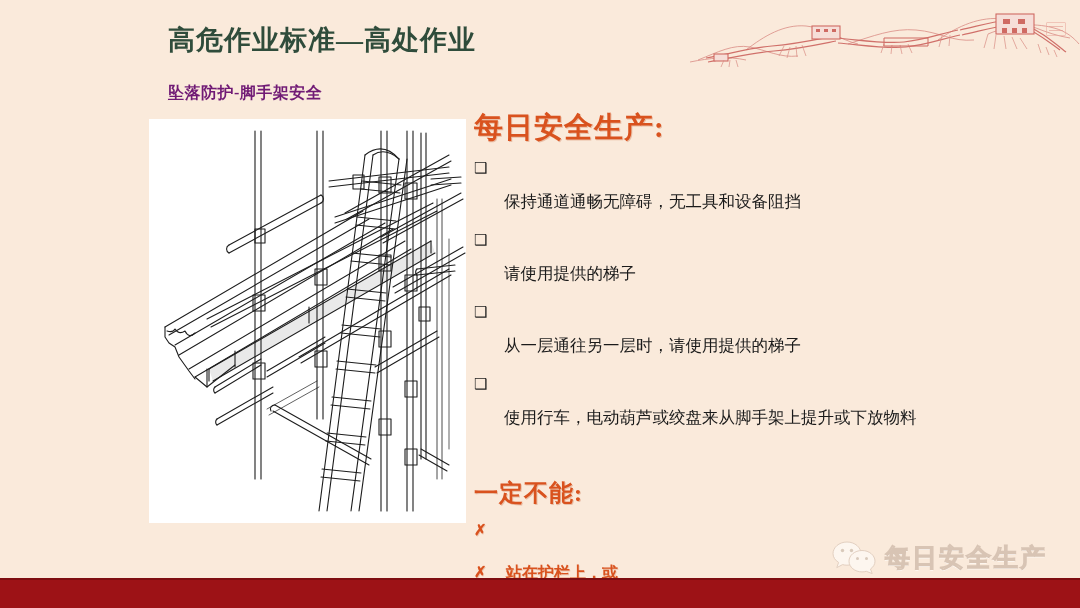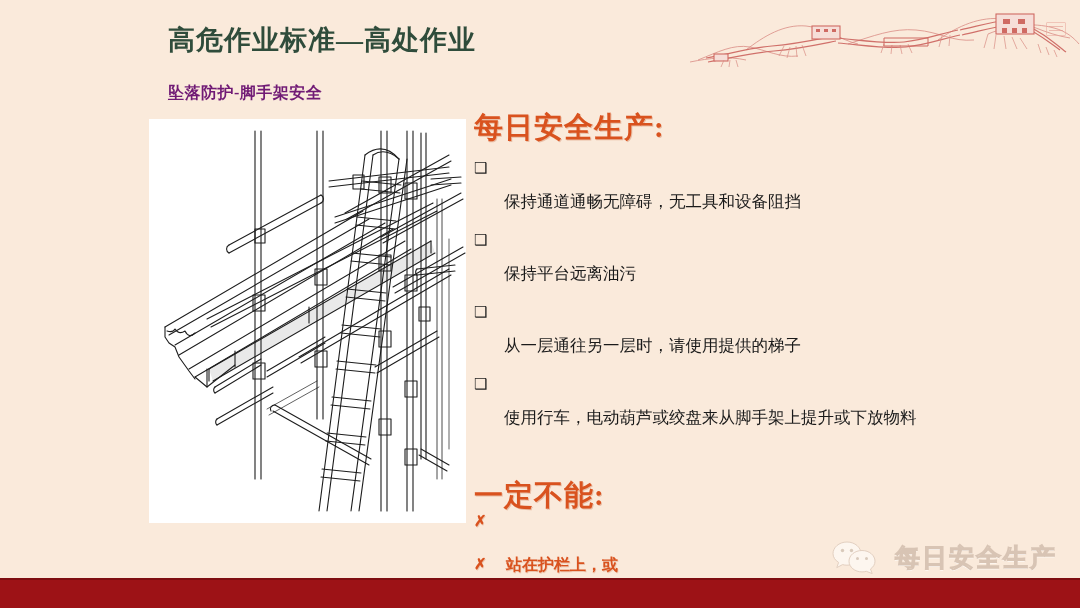--- a/index.html
+++ b/index.html
@@ -131,22 +131,22 @@
     color: #202020;
     line-height: 1.45;
   }
   ul.check-list li .txt {
     flex: 1 1 auto;
     max-width: 455px;
     margin-top: 32px;
   }
 
   .heading-never {
-    margin: 50px 0 0 0;
-    font-size: 29px;
+    margin: 50px 0 14px 0;
+    font-size: 24px;
     font-weight: bold;
     color: #d9521e;
     letter-spacing: 1px;
     line-height: 1.1;
     text-shadow: 1px 1px 0 rgba(200,110,70,0.35);
     font-family: "Liberation Serif", "DejaVu Serif", serif;
   }
 
   ul.forbid-list {
     list-style: none;
@@ -190,21 +190,21 @@
   }
 
   .brand {
     position: absolute;
     left: 832px;
     top: 534px;
     width: 230px;
     height: 46px;
     display: flex;
     align-items: center;
-    gap: 19px;
+    gap: 9px;
   }
   .brand .wechat-icon { width: 44px; height: 34px; display: block; }
   .brand .brand-text {
     font-size: 25px;
     font-weight: bold;
     letter-spacing: 2px;
     color: #fbf1e6;
     -webkit-text-stroke: 1px #d8c4b4;
     text-shadow: 0 1px 0 #ffffff;
     font-family: "Liberation Serif", "DejaVu Serif", serif;
@@ -422,21 +422,21 @@
 
     <div class="heading-must">每日安全生产:</div>
 
     <ul class="check-list">
       <li>
         <span class="marker">❑</span>
         <span class="txt">保持通道通畅无障碍，无工具和设备阻挡</span>
       </li>
       <li>
         <span class="marker">❑</span>
-        <span class="txt">保持平台远离油污</span>
+        <span class="txt">请使用提供的梯子</span>
       </li>
       <li>
         <span class="marker">❑</span>
         <span class="txt">从一层通往另一层时，请使用提供的梯子</span>
       </li>
       <li>
         <span class="marker">❑</span>
         <span class="txt">使用行车，电动葫芦或绞盘来从脚手架上提升或下放物料</span>
       </li>
     </ul>

